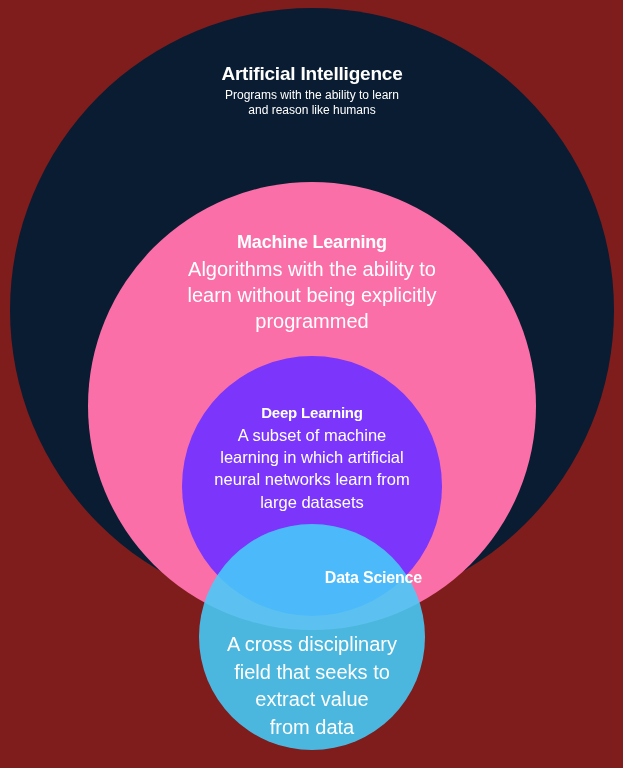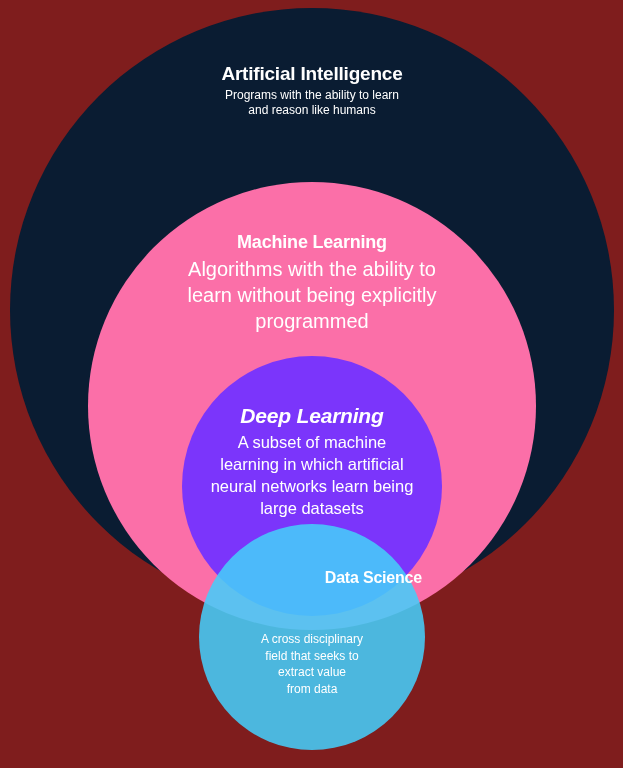--- a/index.html
+++ b/index.html
@@ -58,37 +58,37 @@
   }
   #ml-label .label-title { font-size: 18px; margin-bottom: 3px; }
   #ml-label .label-desc  { font-size: 20px; line-height: 1.32; }
 
   
   #dl-label {
     left: 173px;
     top: 404px;
     width: 278px;
   }
-  #dl-label .label-title { font-size: 21px; margin-bottom: 3px; font-style: italic; }
+  #dl-label .label-title { font-size: 15px; margin-bottom: 3px; }
   #dl-label .label-desc  { font-size: 16.5px; line-height: 1.34; }
 
   
   #ds-title-label {
     left: 202px;
     top: 569px;
     width: 220px;
   }
   #ds-title-label .label-title { font-size: 16px; text-align: right; }
 
   #ds-desc-label {
     left: 192px;
     top: 631px;
     width: 240px;
   }
-  #ds-desc-label .label-desc { font-size: 12px; line-height: 1.38; }
+  #ds-desc-label .label-desc { font-size: 20px; line-height: 1.38; }
 </style>
 </head>
 <body>
 
 <div id="diagram-stage" style="background: #7f1d1d;">
 
   <svg class="venn-svg" viewBox="0 0 623 768" aria-hidden="true">
     <circle cx="312" cy="310" r="302" fill="#0a1c32" opacity="1"></circle>
     <circle cx="312" cy="406" r="224" fill="#fb6fa8" opacity="1"></circle>
     <circle cx="312" cy="486" r="130" fill="#7b35fb" opacity="1"></circle>
@@ -105,21 +105,21 @@
     <span class="label-title">Machine Learning</span>
     <span class="label-desc">Algorithms with the ability to</span>
     <span class="label-desc">learn without being explicitly</span>
     <span class="label-desc">programmed</span>
   </div>
 
   <div class="label-block" id="dl-label">
     <span class="label-title">Deep Learning</span>
     <span class="label-desc">A subset of machine</span>
     <span class="label-desc">learning in which artificial</span>
-    <span class="label-desc">neural networks learn being</span>
+    <span class="label-desc">neural networks learn from</span>
     <span class="label-desc">large datasets</span>
   </div>
 
   <div class="label-block" id="ds-title-label">
     <span class="label-title">Data Science</span>
   </div>
 
   <div class="label-block" id="ds-desc-label">
     <span class="label-desc">A cross disciplinary</span>
     <span class="label-desc">field that seeks to</span>

